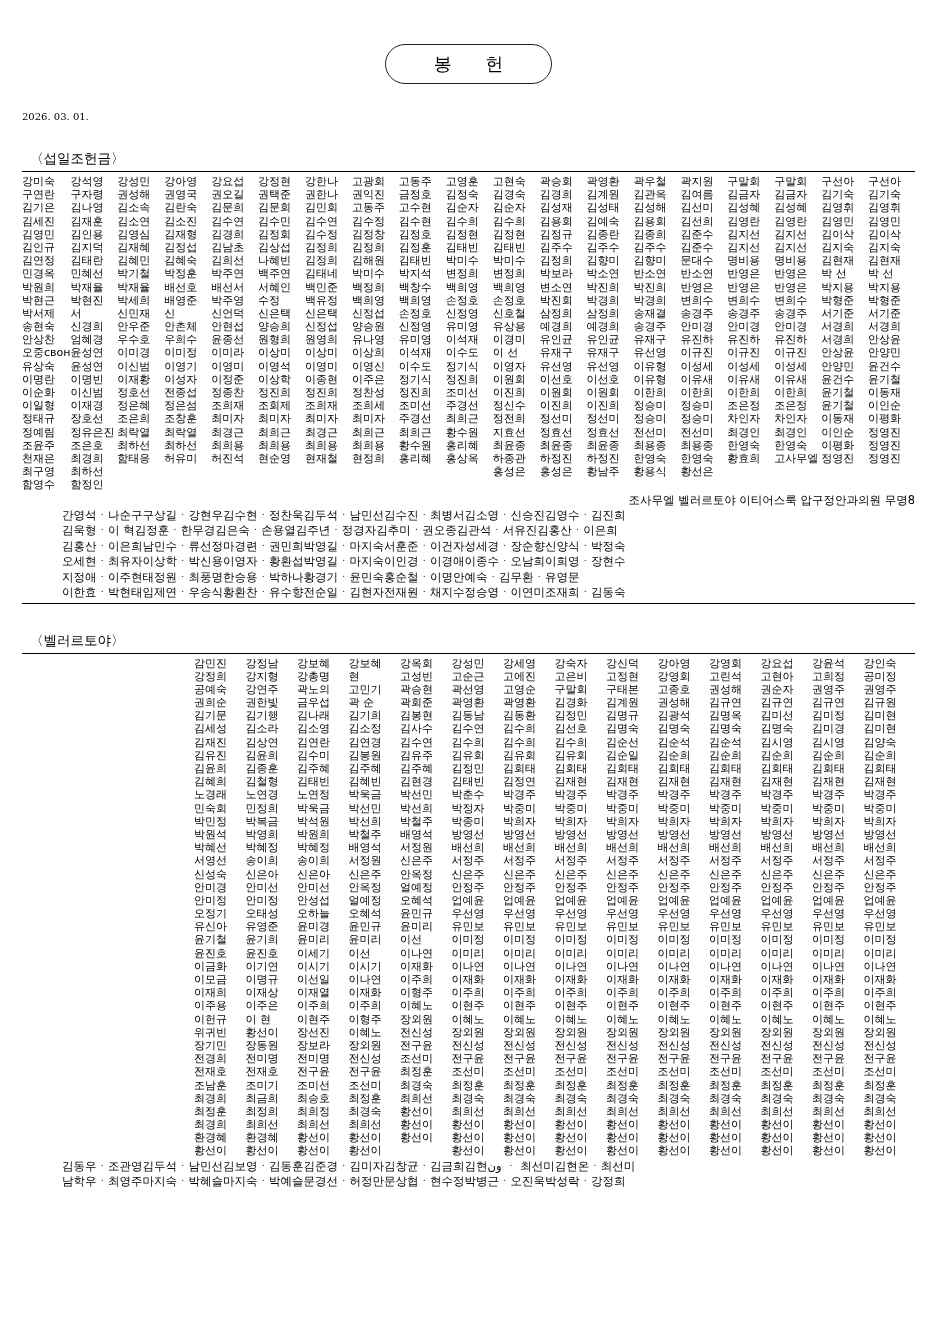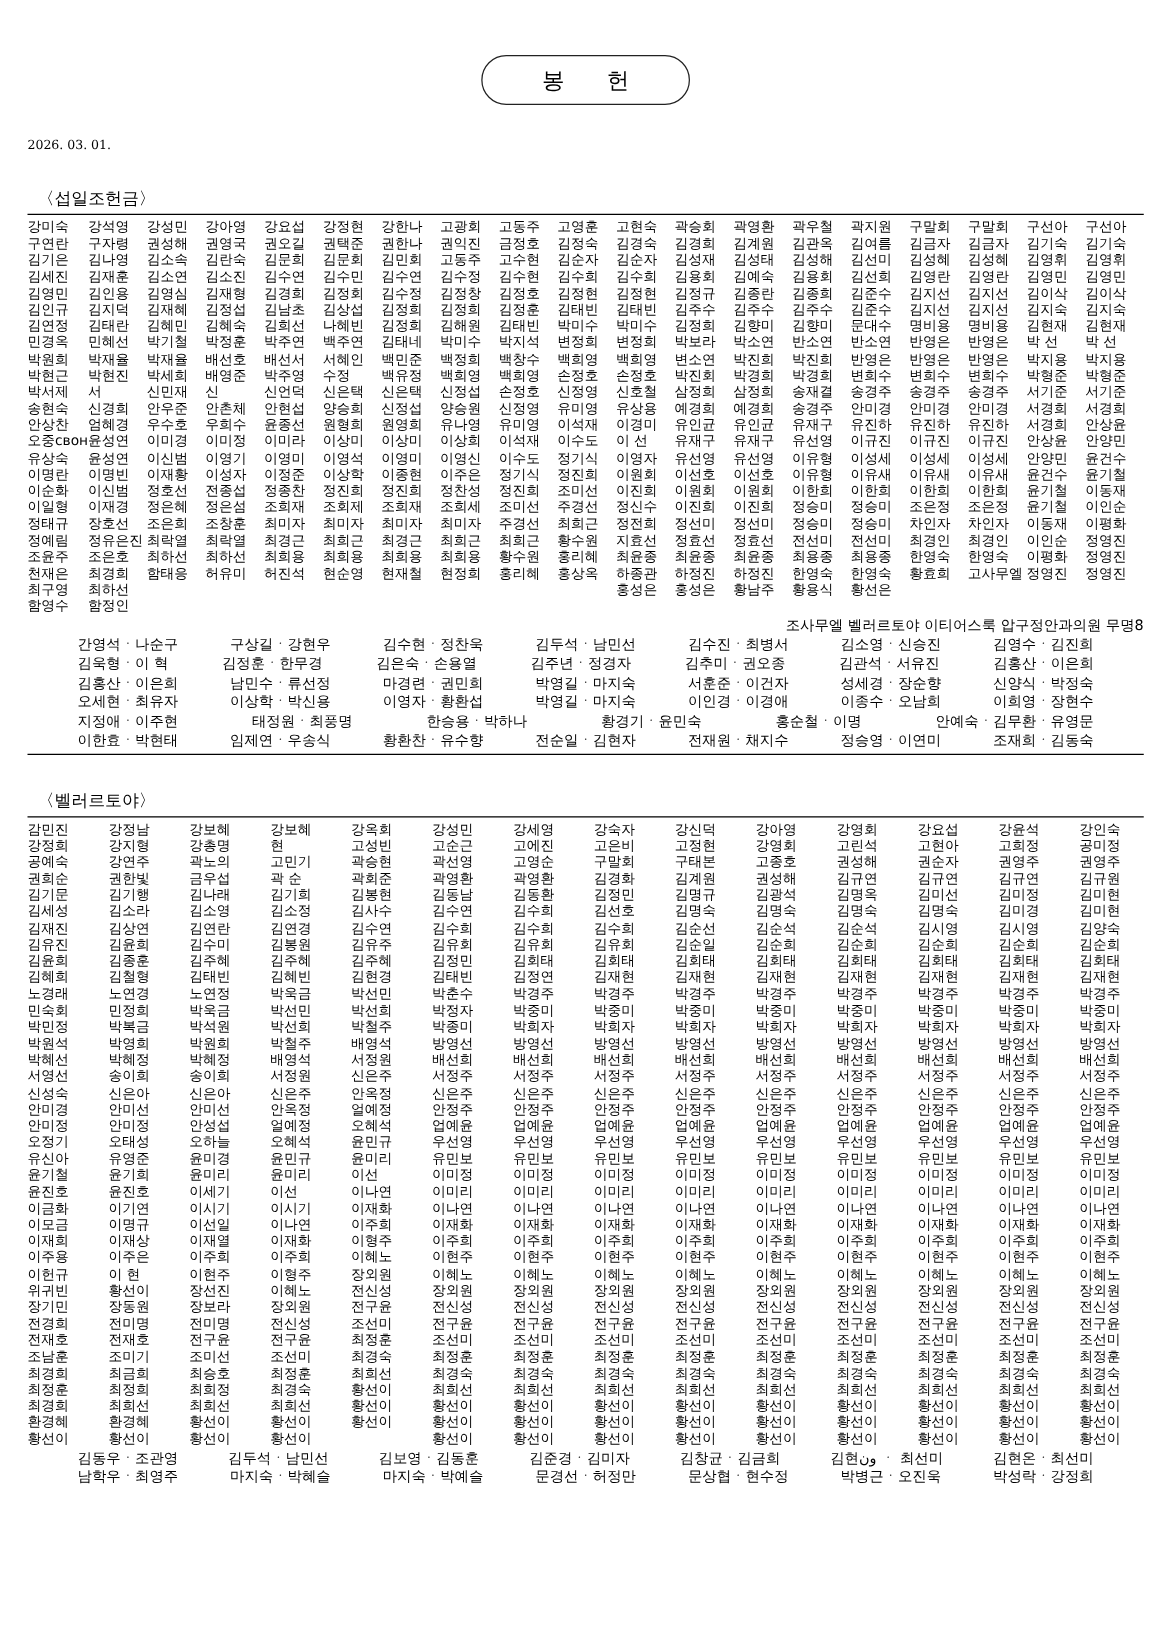--- a/index.html
+++ b/index.html
@@ -55,21 +55,21 @@
   }
   .rule {
     border: 0;
     border-top: 1px solid #000;
     margin: 2px 0 3px 0;
   }
   
   .name-grid {
     display: flex;
     flex-direction: row;
-    justify-content: space-between;
+    justify-content: flex-end;
     gap: 0px;
     font-size: 11px;
     line-height: 13.2px;
     font-family: "DejaVu Sans", sans-serif;
     letter-spacing: 0px;
   }
   .name-col {
     display: flex;
     flex-direction: column;
     width: 51.5px;
@@ -86,21 +86,21 @@
     margin-top: 1px;
   }
   .center-line {
     text-align: right;
     font-size: 11.5px;
     line-height: 15px;
     white-space: nowrap;
   }
   .spread-line {
     display: flex;
-    justify-content: space-between;
+    justify-content: flex-start;
     font-size: 11.5px;
     line-height: 15.5px;
     padding: 0 40px;
   }
 </style>
 </head>
 <body>
 
 <div class="page">
 

